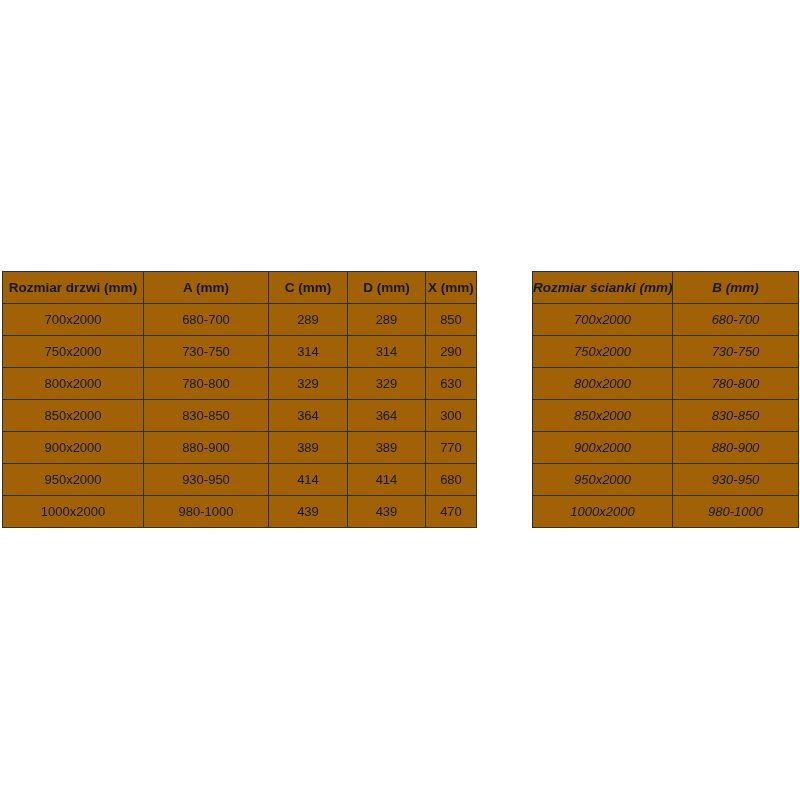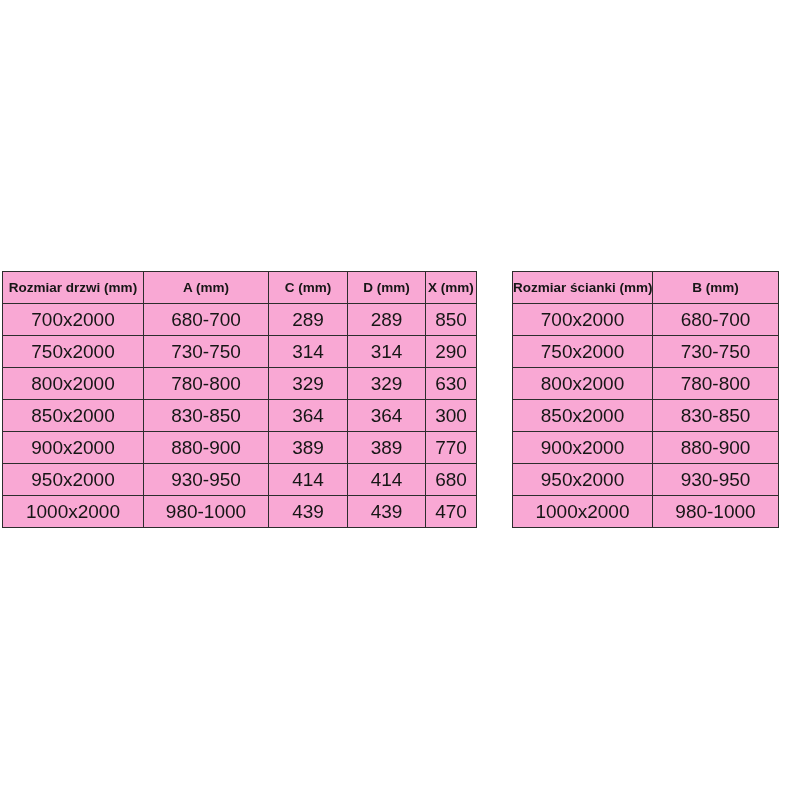--- a/index.html
+++ b/index.html
@@ -11,44 +11,44 @@
     height: 800px;
     background: #ffffff;
     position: relative;
     font-family: "Liberation Sans", sans-serif;
   }
   table.spec {
     position: absolute;
     top: 271px;
     border-collapse: collapse;
     table-layout: fixed;
-    background: #f9a8d4;
+    background: #a16207;
     color: #161616;
   }
   table.spec th,
   table.spec td {
     border: 1px solid #2d2d2d;
     text-align: center;
     vertical-align: middle;
     padding: 0;
     overflow: hidden;
     white-space: nowrap;
     height: 31px;
   }
   table.spec th {
     font-size: 13.5px;
     font-weight: 700;
   }
   table.spec td {
-    font-size: 19px;
+    font-size: 13px;
     font-weight: 400;
     text-align: center;
   }
   #door-table { left: 2px;  width: 474px; }
-  #wall-table { left: 512px; width: 266px; }
+  #wall-table { left: 532px; width: 266px; font-style: italic; }
 </style>
 </head>
 <body>
 
 <table class="spec" id="door-table">
   <colgroup>
     <col style="width:141px">
       <col style="width:125px">
       <col style="width:79px">
       <col style="width:78px">

